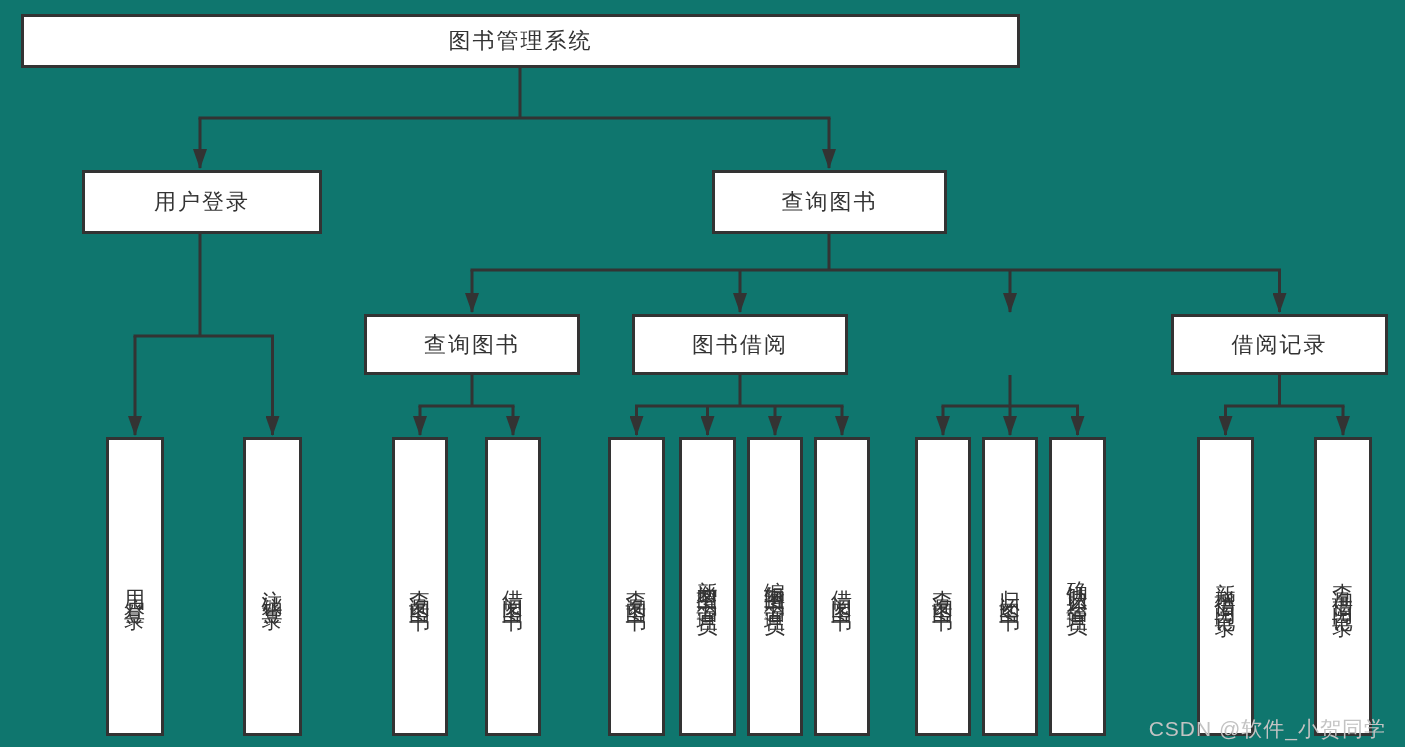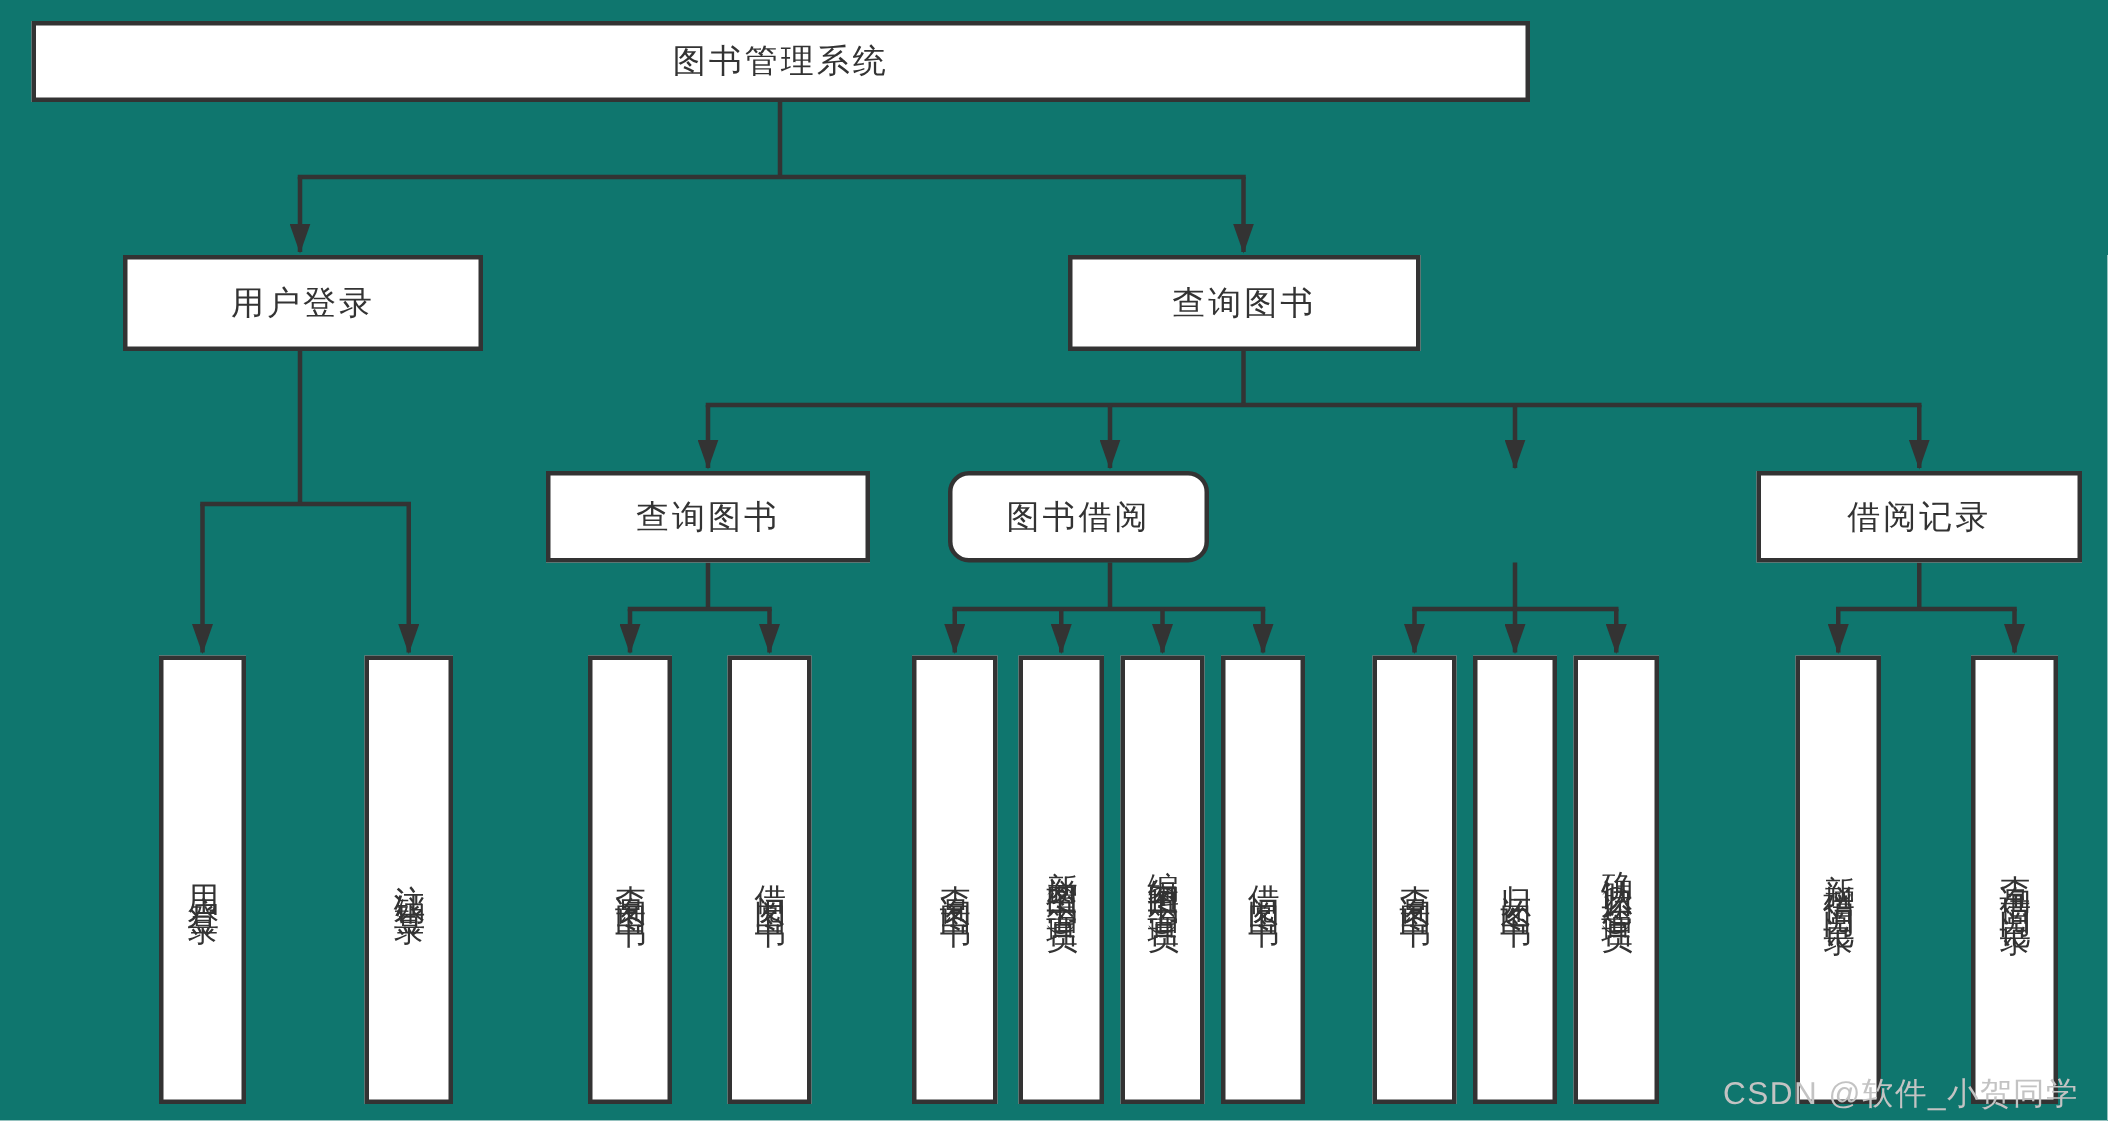--- a/index.html
+++ b/index.html
@@ -117,21 +117,21 @@
       <line x1="1343" y1="406" x2="1343" y2="435" marker-end="url(#arrow)"></line>
     </g>
   </svg>
 
   <div class="node root" style="left:21px; top:14px; width:999px; height:54px;">图书管理系统</div>
 
   <div class="node h" style="left:82px; top:170px; width:240px; height:64px;">用户登录</div>
   <div class="node h" style="left:712px; top:170px; width:235px; height:64px;">查询图书</div>
 
   <div class="node h" style="left:364px; top:314px; width:216px; height:61px;">查询图书</div>
-  <div class="node h" style="left:632px; top:314px; width:174px; height:61px;border-radius:14px;">图书借阅</div>
+  <div class="node h" style="left:632px; top:314px; width:216px; height:61px;">图书借阅</div>
   <div class="node h" style="left:1171px; top:314px; width:217px; height:61px;text-align:right;">借阅记录</div>
 
   <div class="node v" style="left:106px; top:437px; width:58px; height:299px;">
     <span>用户登录</span>
   </div>
   <div class="node v" style="left:243px; top:437px; width:59px; height:299px;">
     <span>注销登录</span>
   </div>
 
   <div class="node v" style="left:392px; top:437px; width:56px; height:299px;">

